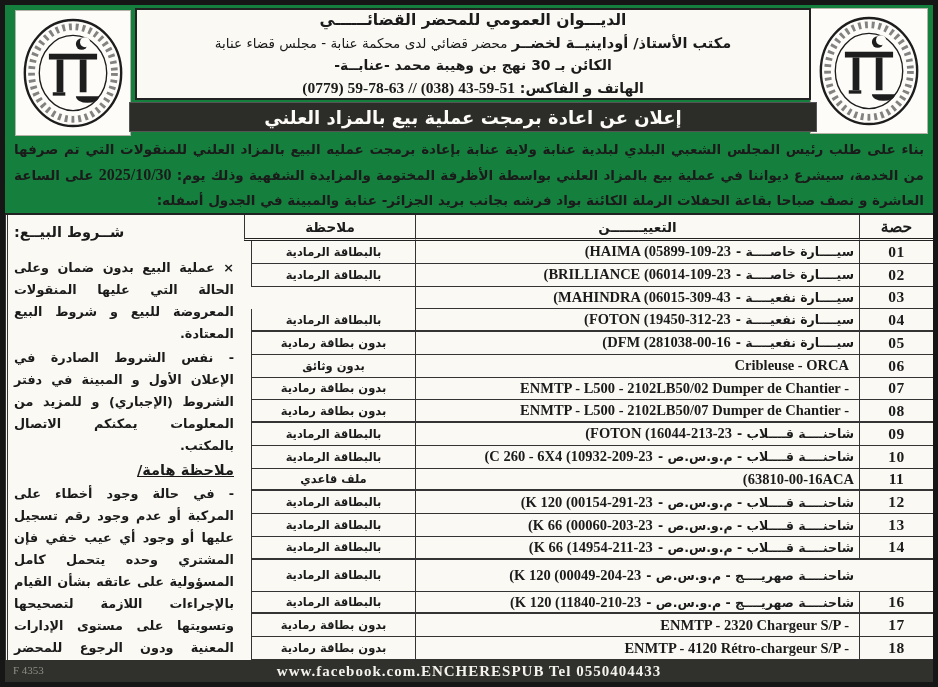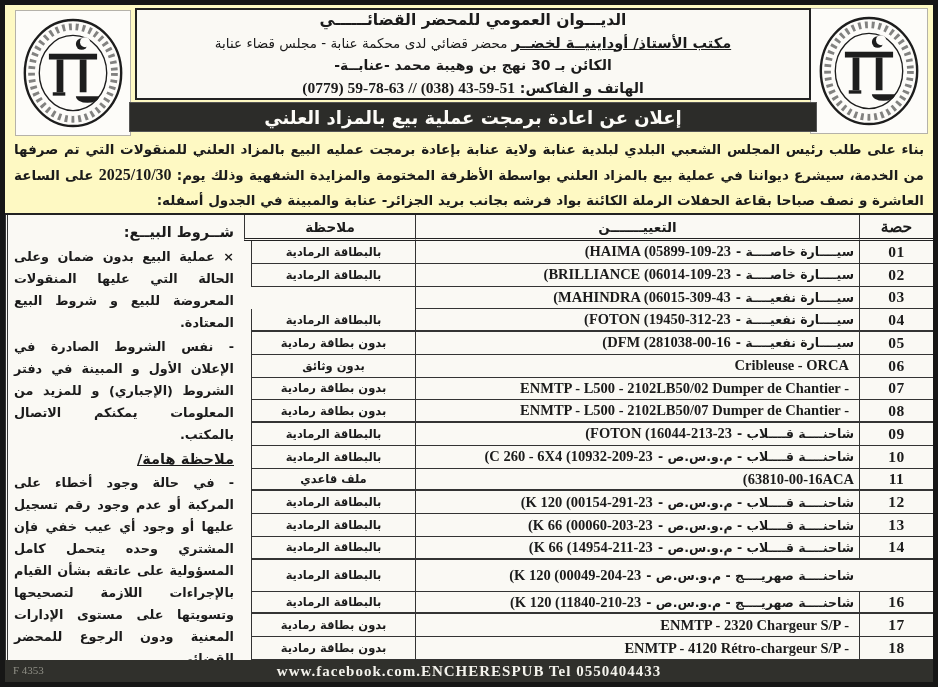--- a/index.html
+++ b/index.html
@@ -1,33 +1,33 @@
 <!DOCTYPE html>
 <html lang="ar"><head>
 <meta charset="utf-8">
 <style>
   html,body{margin:0;padding:0;background:#efede7;}
   .page{
     position:relative; width:938px; height:687px; box-sizing:border-box;
-    background:#fef9c3; border:5px solid #161616; overflow:hidden;
+    background:#15803d; border:5px solid #161616; overflow:hidden;
     font-family:"DejaVu Sans",sans-serif; color:#1b1b1b;
   }
   
   .emblem{position:absolute; background:#fdfcf9; border:1px solid #b5b2aa; display:flex; align-items:center; justify-content:center;}
   .emblem.left{left:10px; top:5px; width:114px; height:124px;}
   .emblem.right{right:5px; top:3px; width:116px; height:124px;}
   .office-box{
     position:absolute; left:130px; right:122px; top:3px; height:92px;
     border:2px solid #222; background:#faf9f4;
     display:flex; flex-direction:column; justify-content:center;
     text-align:center; direction:rtl; padding:1px 6px; box-sizing:border-box;
   }
   .office-box .l1{font-weight:bold; font-size:15.5px; line-height:23px;}
   .office-box .l2{font-size:13.5px; line-height:22px;}
-  .office-box .l2 b{font-size:14.5px;text-decoration:underline;}
+  .office-box .l2 b{font-size:14.5px;}
   .office-box .l3{font-size:14px; line-height:22px; font-weight:bold;}
   .office-box .l4{font-size:14px; line-height:23px; font-weight:bold;}
   .office-box .l4 bdo{font-family:"Liberation Serif",serif; font-size:15.5px; letter-spacing:.5px;}
   .title-bar{
     position:absolute; left:124px; right:116px; top:97px; height:30px;
     background:#2c2c29; color:#fcfbf7; display:flex; align-items:center; justify-content:center;
     font-weight:bold; font-size:18px; direction:rtl; letter-spacing:.5px;
     box-shadow:0 0 0 1px #555 inset;
   }
   
@@ -55,21 +55,21 @@
   .cell.desig{justify-content:flex-start; padding:0 5px; gap:5px;}
   .cell.thick{border-bottom-width:2px;}
   .d-ar{font-weight:bold; font-size:12.5px;}
   .d-lat{font-family:"Liberation Serif",serif; font-weight:bold; font-size:14.5px;}
   .cell.note{font-weight:bold; font-size:11.5px;margin-left:7px;}
   .cond{
     grid-area:1 / 4 / 20 / 5; border-inline-end:3px double #343434;
     padding:6px 10px 0 6px; direction:rtl; text-align:justify;
     font-weight:bold; font-size:12.8px; line-height:22px; box-sizing:border-box; overflow:hidden;
   }
-  .cond .c-head{text-align:right; font-size:14.5px; letter-spacing:1px; margin-bottom:3px;}
+  .cond .c-head{text-align:left; font-size:14.5px; letter-spacing:1px; margin-bottom:14px;}
   .cond .c-head2{font-size:14.5px; text-decoration:underline; margin:2px 0;}
   .cond p{margin:0 0 2px 0;}
   
   .footer{
     position:absolute; left:0; right:0; bottom:0; height:22px; background:#30302c;
     display:flex; align-items:center; justify-content:center;
   }
   .footer .f-text{
     color:#f3f2ec; font-family:"Liberation Serif",serif; font-weight:bold;
     font-size:15px; letter-spacing:1px;

